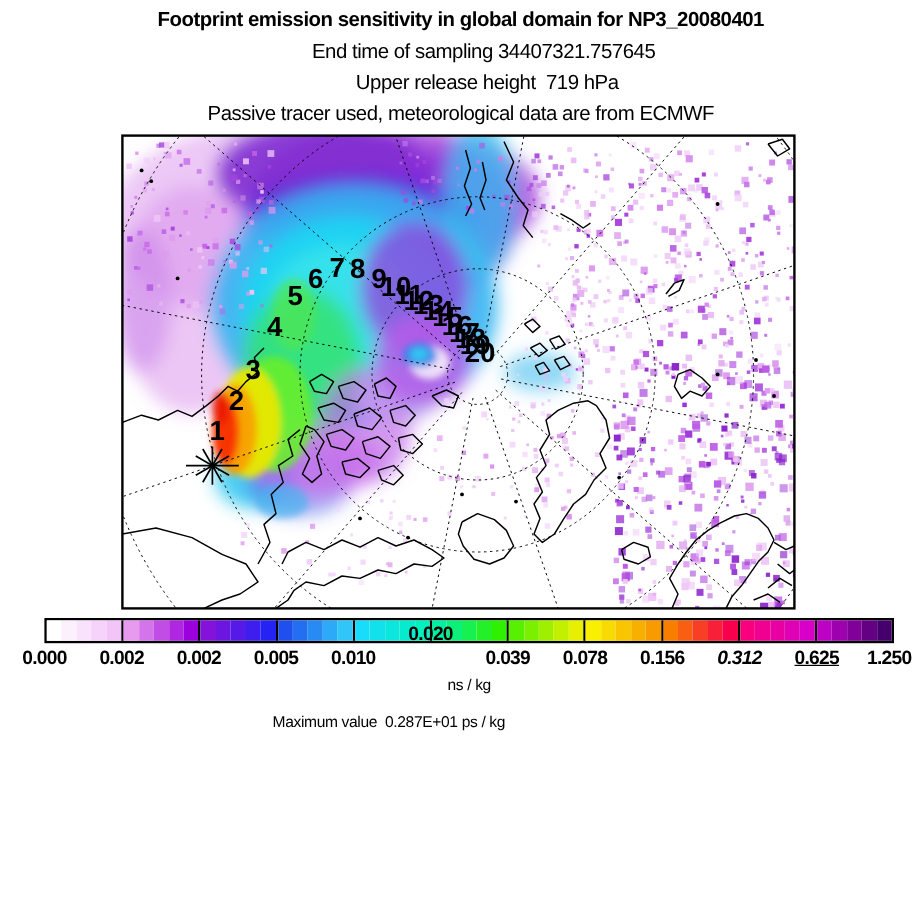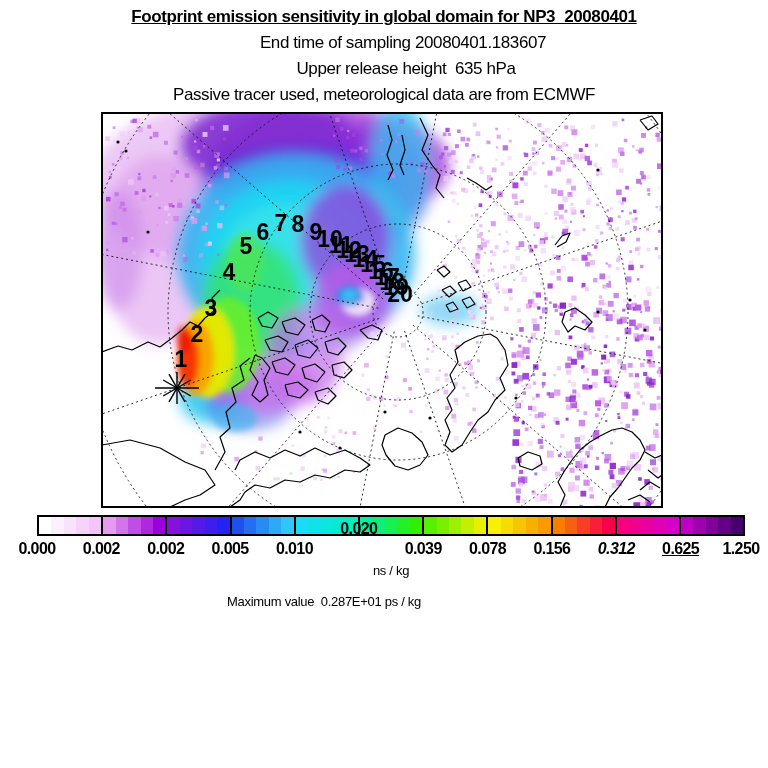--- a/index.html
+++ b/index.html
@@ -1,20 +1,20 @@
 <!DOCTYPE html>
 <html><head>
 <meta charset="utf-8">
 <style>
   html,body{margin:0;padding:0;background:#ffffff;}
   #canvas{position:relative;width:768px;height:768px;background:#ffffff;overflow:hidden;
           font-family:"Liberation Sans",sans-serif;color:#000;}
   .hline{position:absolute;left:0;width:768px;text-align:center;white-space:pre;
          font-size:17px;letter-spacing:-0.4px;}
-  .hline.bold{font-weight:bold;text-decoration:underline;}
+  .hline.bold{font-weight:bold;}
   .pair{display:flex;justify-content:center;}
   .pair span{white-space:pre;}
   #cbar{position:absolute;display:flex;border:2px solid #000;box-sizing:border-box;}
   .cseg{display:flex;flex:1 1 0;border-right:2px solid #000;}
   .cseg:last-child{border-right:none;}
   .ccell{flex:1 1 0;}
   .ctick{position:absolute;transform:translateX(-50%);font-weight:bold;font-size:16px;
          letter-spacing:-0.6px;white-space:pre;}
   #units-line,#max-line{position:absolute;text-align:center;font-size:13px;
          letter-spacing:-0.3px;white-space:pre;}
@@ -22,26 +22,26 @@
 </style>
 </head>
 <body>
 
 <div id="canvas">
 
   <div class="hline bold" style="top:7px">Footprint emission sensitivity in global domain for NP3_20080401</div>
 
   <div class="hline pair" style="top:33px">
     <span style="width:38px"></span>
-    <span>End time of sampling 20080401.183607</span>
+    <span>End time of sampling 34407321.757645</span>
   </div>
 
   <div class="hline pair" style="top:59px">
     <span style="width:44px"></span>
-    <span>Upper release height  635 hPa</span>
+    <span>Upper release height  719 hPa</span>
   </div>
 
   <div class="hline" style="top:85px">Passive tracer used, meteorological data are from ECMWF</div>
 
   <svg id="map" style="position: absolute; left: 100px; top: 111px;" xmlns="http://www.w3.org/2000/svg" width="564" height="398" viewBox="100 111 564 398">
       <defs>
         <filter id="blurL" x="-40%" y="-40%" width="180%" height="180%">
           <feGaussianBlur stdDeviation="7"></feGaussianBlur>
         </filter>
         <filter id="blurS" x="-40%" y="-40%" width="180%" height="180%">

